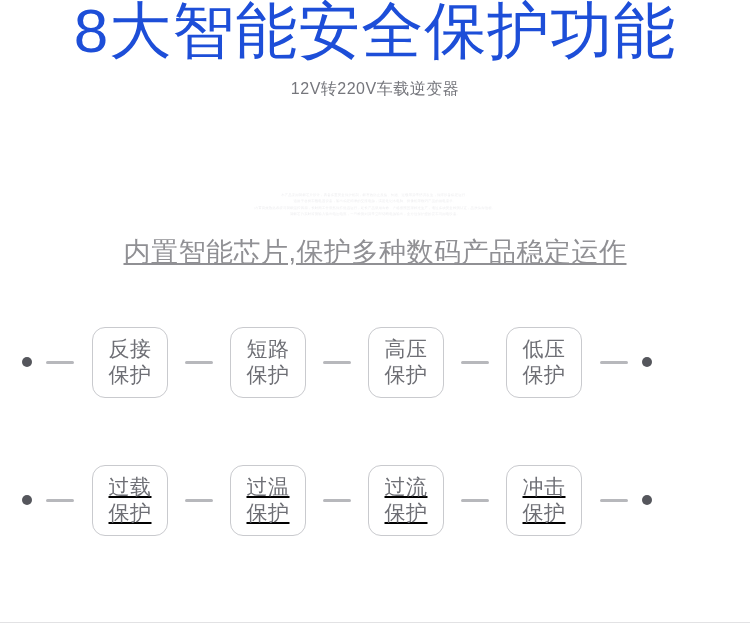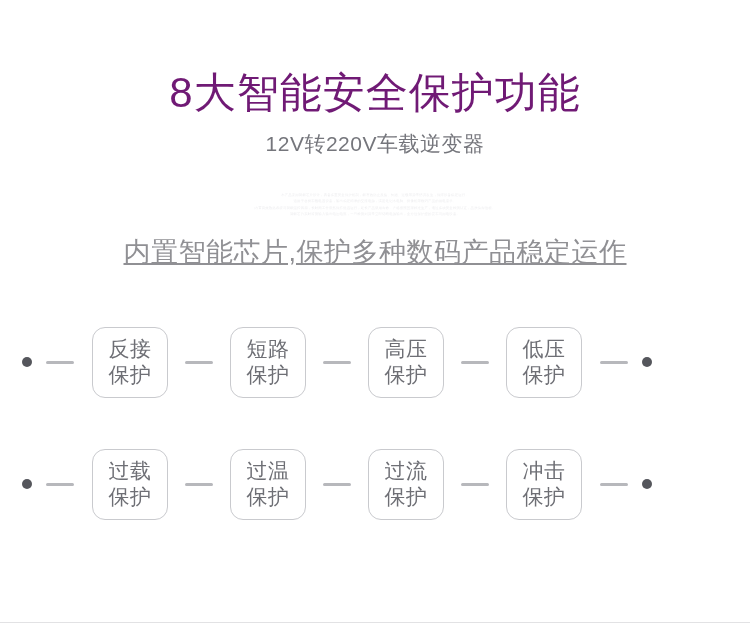--- a/index.html
+++ b/index.html
@@ -26,34 +26,33 @@
   .header {
     position: absolute;
     left: 0;
     top: 0;
     width: 750px;
     text-align: center;
   }
 
   .main-title {
     margin: 0;
-    padding-top: 72px;
-    font-size: 42px;
+    font-size: 62px;
     line-height: 1.0;
     font-weight: 400;
     letter-spacing: 1px;
-    color: #701a75;
+    color: #1d4ed8;
     font-family: "Liberation Sans", "DejaVu Sans", sans-serif;
     white-space: nowrap;
   }
 
   .sub-title {
     margin: 0;
     padding-top: 17px;
-    font-size: 21px;
+    font-size: 16px;
     line-height: 1.2;
     font-weight: 400;
     letter-spacing: 0.5px;
     color: #75767c;
     white-space: nowrap;
   }
 
   
   .microtext {
     position: absolute;
@@ -95,21 +94,21 @@
     position: absolute;
     left: 0;
     width: 674px;
     height: 72px;
     display: flex;
     flex-direction: row;
     align-items: center;
     justify-content: center;
   }
   .feature-row.row-1 { top: 326px; }
-  .feature-row.row-2 { top: 448px; }
+  .feature-row.row-2 { top: 464px; text-decoration: underline; }
 
   .end-dot {
     width: 10px;
     height: 10px;
     border-radius: 50%;
     background: #55565c;
     flex: 0 0 auto;
   }
 
   .connector {

